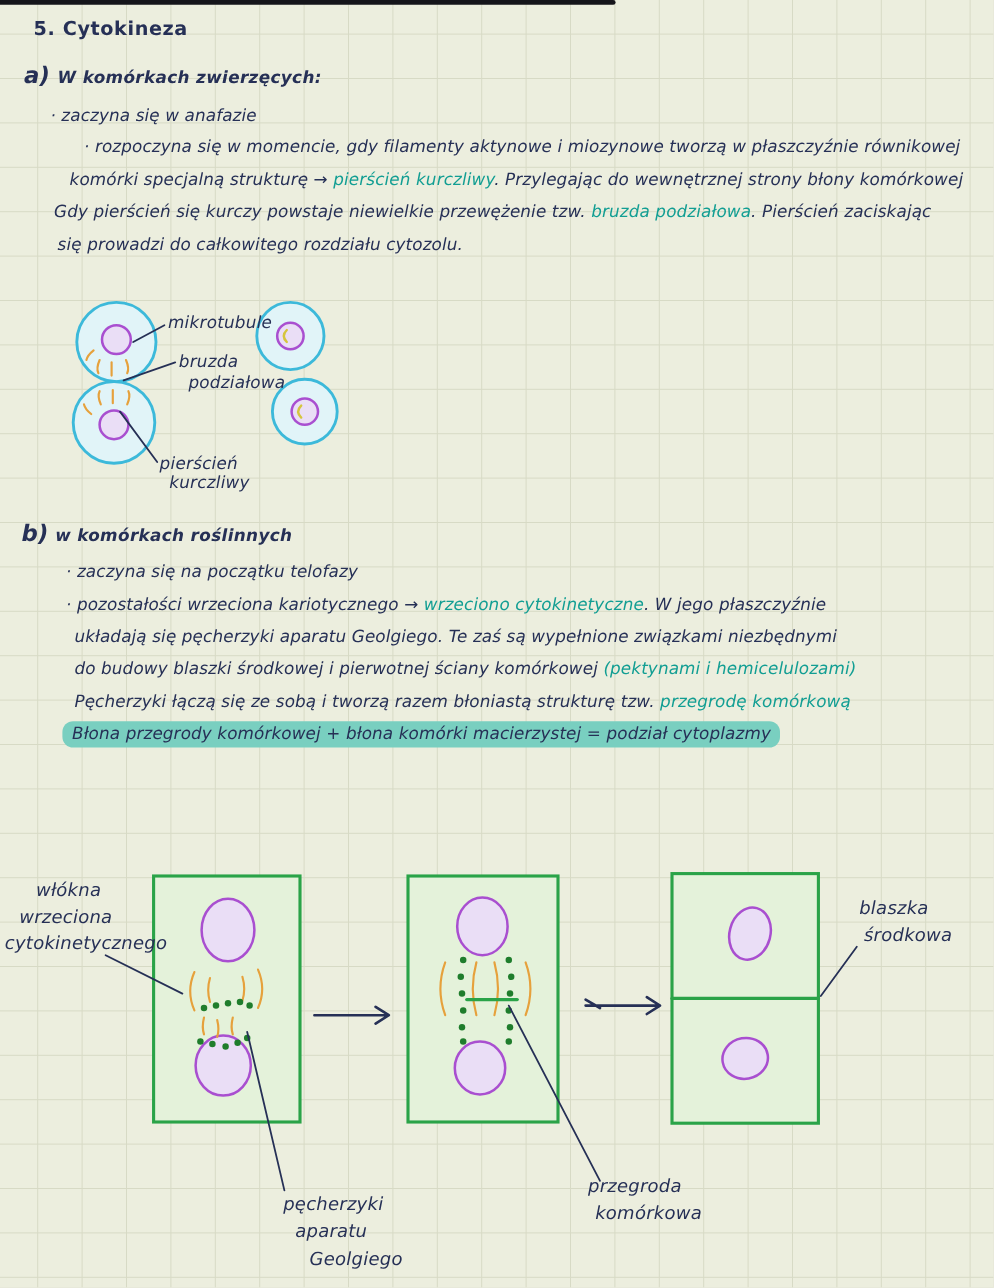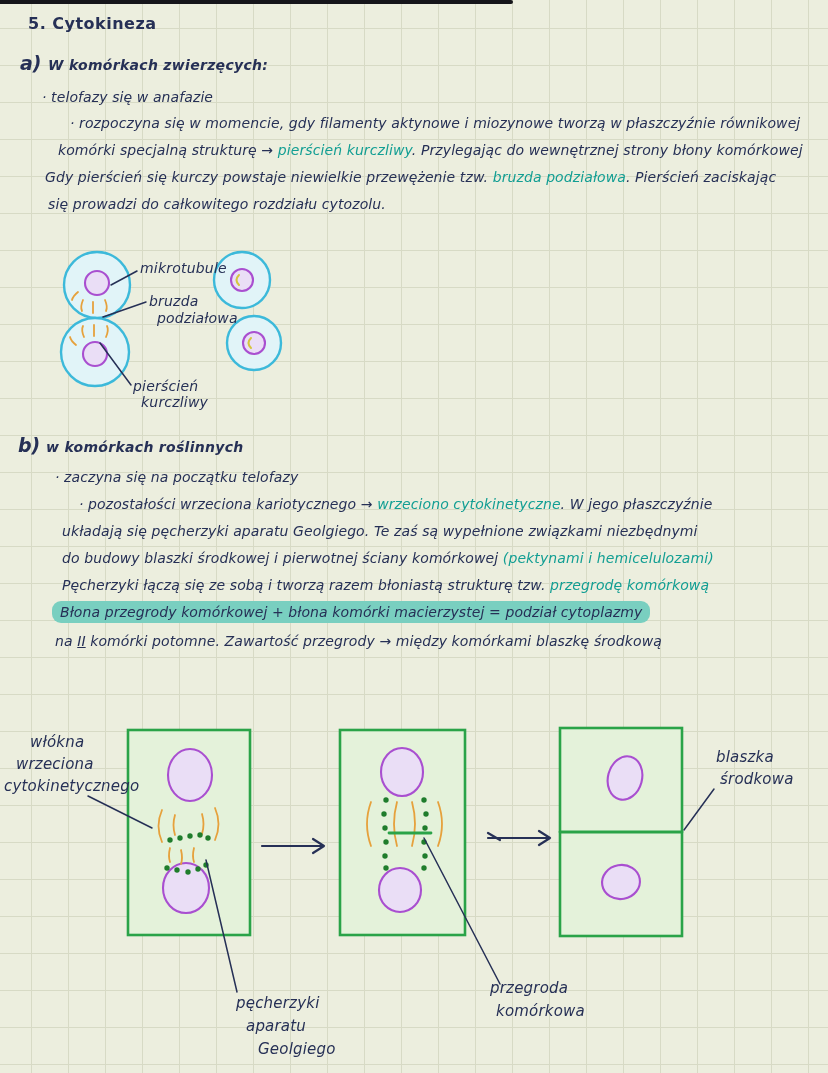--- a/index.html
+++ b/index.html
@@ -32,21 +32,21 @@
 </head>
 <body>
 
 <div class="page" style="--ink: #263056; --teal: #129e93; --hl: #79cfc0; --cellBlue: #3cb9da; --cellFill: #e1f4f8; --purple: #a94fd0; --purpleFill: #eadef6; --orange: #e6a13c; --yellow: #d5c53e; --green: #2aa348; --greenFill: #e4f2da; --dotGreen: #1f7d2c;">
   <div class="scan-edge"></div>
 
   <div class="title" style="left:28px;top:14px">5. Cytokineza</div>
 
   <div class="sec-label" style="left:20px;top:52px">a)</div>
   <div class="heading" style="left:48px;top:57px">W komórkach zwierzęcych:</div>
-  <div class="line" style="left:42px;top:86px"><span style="color: rgb(38, 48, 86);">· telofazy się w anafazie</span></div>
+  <div class="line" style="left:42px;top:86px"><span style="color: rgb(38, 48, 86);">· zaczyna się w anafazie</span></div>
   <div class="line" style="left:42px;top:112px"><span style="color: rgb(38, 48, 86); margin-left: 28px;">· rozpoczyna się w momencie, gdy filamenty aktynowe i miozynowe tworzą w płaszczyźnie równikowej</span></div>
   <div class="line" style="left:58px;top:139px"><span style="color: rgb(38, 48, 86);">komórki specjalną strukturę → </span><span style="color: rgb(18, 158, 147);">pierścień kurczliwy</span><span style="color: rgb(38, 48, 86);">. Przylegając do wewnętrznej strony błony komórkowej</span></div>
   <div class="line" style="left:45px;top:166px"><span style="color: rgb(38, 48, 86);">Gdy pierścień się kurczy powstaje niewielkie przewężenie tzw. </span><span style="color: rgb(18, 158, 147);">bruzda podziałowa</span><span style="color: rgb(38, 48, 86);">. Pierścień zaciskając</span></div>
   <div class="line" style="left:48px;top:193px"><span style="color: rgb(38, 48, 86);">się prowadzi do całkowitego rozdziału cytozolu.</span></div>
 
   <svg class="diagram" style="left:45px;top:240px" width="280" height="180" viewBox="0 0 280 180">
     <g>
       <circle class="cell-membrane" cx="52" cy="45" r="33"></circle>
       <circle class="cell-membrane" cx="50" cy="112" r="34"></circle>
       <circle class="nucleus" cx="52" cy="43" r="12"></circle>
@@ -76,26 +76,25 @@
     <text class="svg-label" x="112" y="83">podziałowa</text>
     <path class="pointer" d="M101,62 L58,77"></path>
     <text class="svg-label" x="88" y="151">pierścień</text>
     <text class="svg-label" x="96" y="167">kurczliwy</text>
     <path class="pointer" d="M86,145 L55,103"></path>
   </svg>
 
   <div class="sec-label" style="left:18px;top:434px">b)</div>
   <div class="heading" style="left:46px;top:439px">w komórkach roślinnych</div>
   <div class="line" style="left:55px;top:466px"><span style="color: rgb(38, 48, 86);">· zaczyna się na początku telofazy</span></div>
-  <div class="line" style="left:55px;top:493px"><span style="color: rgb(38, 48, 86); margin-left: 24px;">· pozostałości wrzeciona kariotycznego → </span><span style="color: rgb(18, 158, 147);">wrzeciono cytokinetyczne</span><span style="color: rgb(38, 48, 86);">. W jego płaszczyźnie</span></div>
+  <div class="line" style="left:55px;top:493px"><span style="color: rgb(38, 48, 86);">· pozostałości wrzeciona kariotycznego → </span><span style="color: rgb(18, 158, 147);">wrzeciono cytokinetyczne</span><span style="color: rgb(38, 48, 86);">. W jego płaszczyźnie</span></div>
   <div class="line" style="left:62px;top:520px"><span style="color: rgb(38, 48, 86);">układają się pęcherzyki aparatu Geolgiego. Te zaś są wypełnione związkami niezbędnymi</span></div>
   <div class="line" style="left:62px;top:547px"><span style="color: rgb(38, 48, 86);">do budowy blaszki środkowej i pierwotnej ściany komórkowej </span><span style="color: rgb(18, 158, 147);">(pektynami i hemicelulozami)</span></div>
   <div class="line" style="left:62px;top:574px"><span style="color: rgb(38, 48, 86);">Pęcherzyki łączą się ze sobą i tworzą razem błoniastą strukturę tzw. </span><span style="color: rgb(18, 158, 147);">przegrodę komórkową</span></div>
   <div class="line" style="left:52px;top:601px"><span class="hl" style="color: rgb(38, 48, 86);">Błona przegrody komórkowej + błona komórki macierzystej = podział cytoplazmy</span></div>
-  <div class="line" style="left:55px;top:630px"><span style="color: rgb(38, 48, 86);">na </span><span style="color: rgb(38, 48, 86); text-decoration: underline;">II</span><span style="color: rgb(38, 48, 86);"> komórki potomne. Zawartość przegrody → między komórkami </span><span style="color: rgb(38, 48, 86);">blaszkę środkową</span></div>
 
   <svg class="diagram" style="left:0;top:690px" width="828" height="383" viewBox="0 0 828 383">
 
     <g>
       <rect class="plant-cell" x="128" y="40" width="122" height="205"></rect>
       <ellipse class="nucleus" cx="190" cy="85" rx="22" ry="26"></ellipse>
       <ellipse class="nucleus" cx="186" cy="198" rx="23" ry="25"></ellipse>
       <g class="mt">
         <path d="M162,120 q-7,16 0,32"></path>
         <path d="M215,118 q7,16 0,32"></path>

